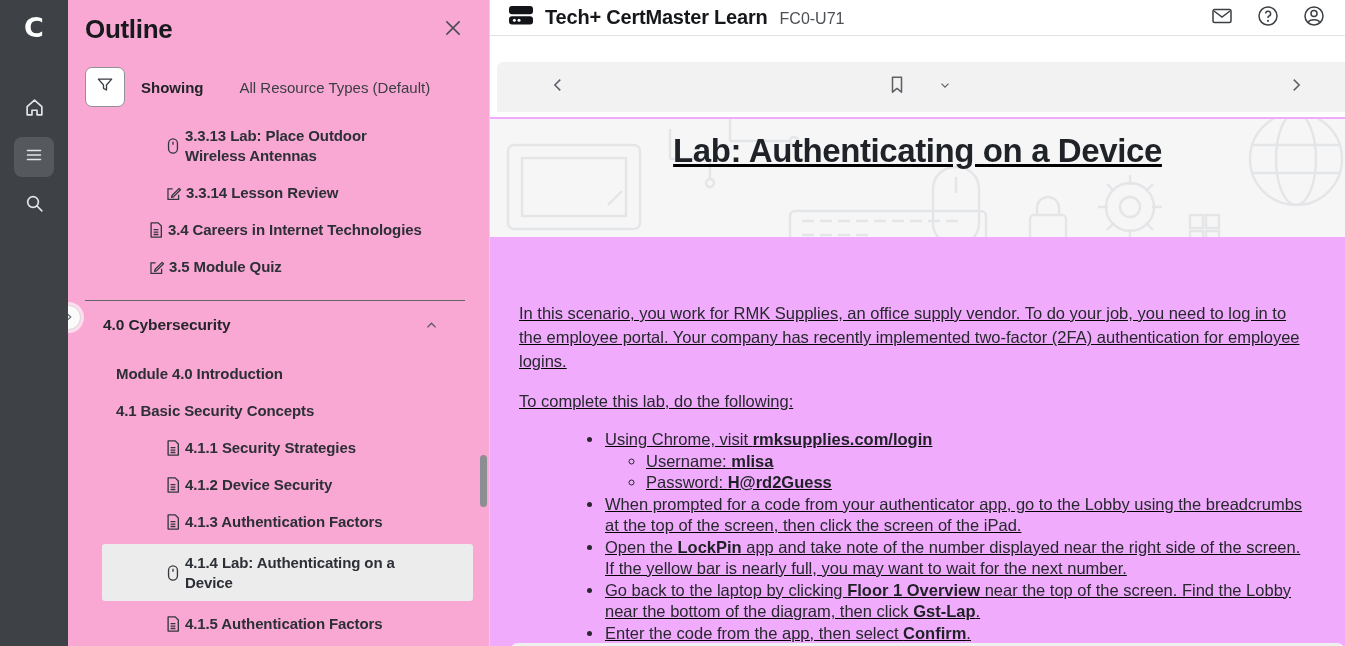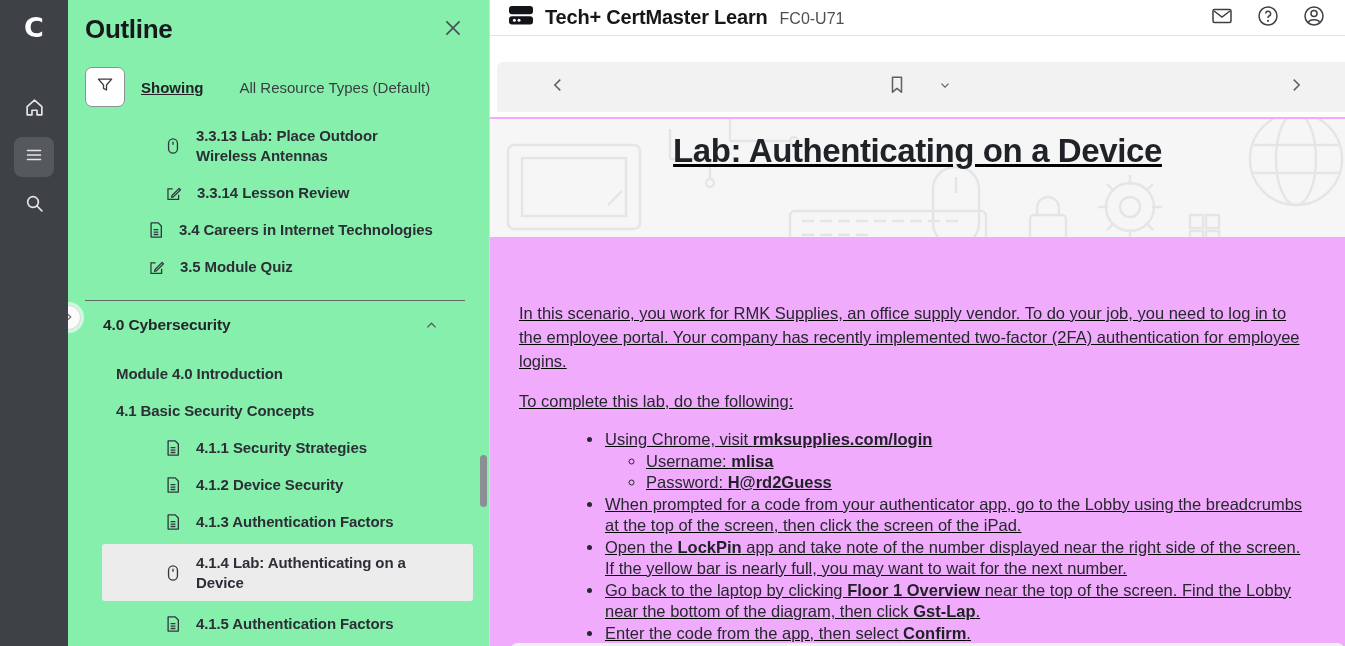--- a/index.html
+++ b/index.html
@@ -11,33 +11,33 @@
   .rail { position:absolute; left:0; top:0; width:68px; height:646px; background:#3e4146; z-index:30; }
   .rail-logo { display:flex; justify-content:center; padding-top:12px; color:#fff;
     font-family:"DejaVu Sans",sans-serif; font-size:27px; font-weight:600; }
   .rail-nav { display:flex; flex-direction:column; align-items:center; gap:8px; margin-top:46px; }
   .rail-btn { width:40px; height:40px; display:flex; align-items:center; justify-content:center;
     border-radius:8px; cursor:pointer; }
   .rail-btn.active { background:#55585d; }
   .rail-btn svg { stroke:#e3e4e6; fill:none; stroke-width:1.6; }
 
   
-  .outline { position:absolute; left:68px; top:0; width:422px; height:646px; background:#86efac;
+  .outline { position:absolute; left:68px; top:0; width:422px; height:646px; background:#f9a8d4;
     border-right:1px solid #d9d9d9; z-index:20; }
   .outline-head { display:flex; align-items:center; justify-content:space-between; padding:14px 22px 0 17px; }
   .outline-title { font-size:26px; font-weight:700; color:#17191d; letter-spacing:-0.3px; }
   .outline-close { width:28px; height:28px; display:flex; align-items:center; justify-content:center; cursor:pointer; }
   .filter-row { display:flex; align-items:center; margin:22px 0 0 17px; gap:12px; }
   .filter-btn { width:40px; height:40px; border:1px solid #8f9194; border-radius:7px; background:#fff;
     display:flex; align-items:center; justify-content:center; cursor:pointer; }
-  .filter-label { font-size:15px; font-weight:700; color:#222428; margin-left:4px;text-decoration:underline; }
+  .filter-label { font-size:15px; font-weight:700; color:#222428; margin-left:4px; }
   .filter-value { font-size:15px; color:#3a3d42; margin-left:24px; }
 
   .tree { margin-top:10px; }
-  .t-row { display:flex; align-items:center; gap:15px; min-height:37px; padding-right:24px; cursor:pointer; }
+  .t-row { display:flex; align-items:center; gap:4px; min-height:37px; padding-right:24px; cursor:pointer; }
   .t-row .t-icon { flex:0 0 auto; display:flex; margin-top:1px; }
   .t-row .t-icon svg { stroke:#33363c; fill:none; stroke-width:1.5; }
   .t-label { font-size:15px; font-weight:700; color:#2c2f36; line-height:20px; letter-spacing:-0.1px; }
   .lvl3 { padding-left:97px; }
   .lvl2 { padding-left:80px; }
   .lvl1 { padding-left:48px; }
   .lvlsec { padding-left:35px; }
   .t-row.wrap2 { align-items:flex-start; padding-top:9px; padding-bottom:8px; }
   .t-row.wrap2 .t-icon { margin-top:11px; }
   .t-row.wrap2 .t-label { max-width:242px; }

